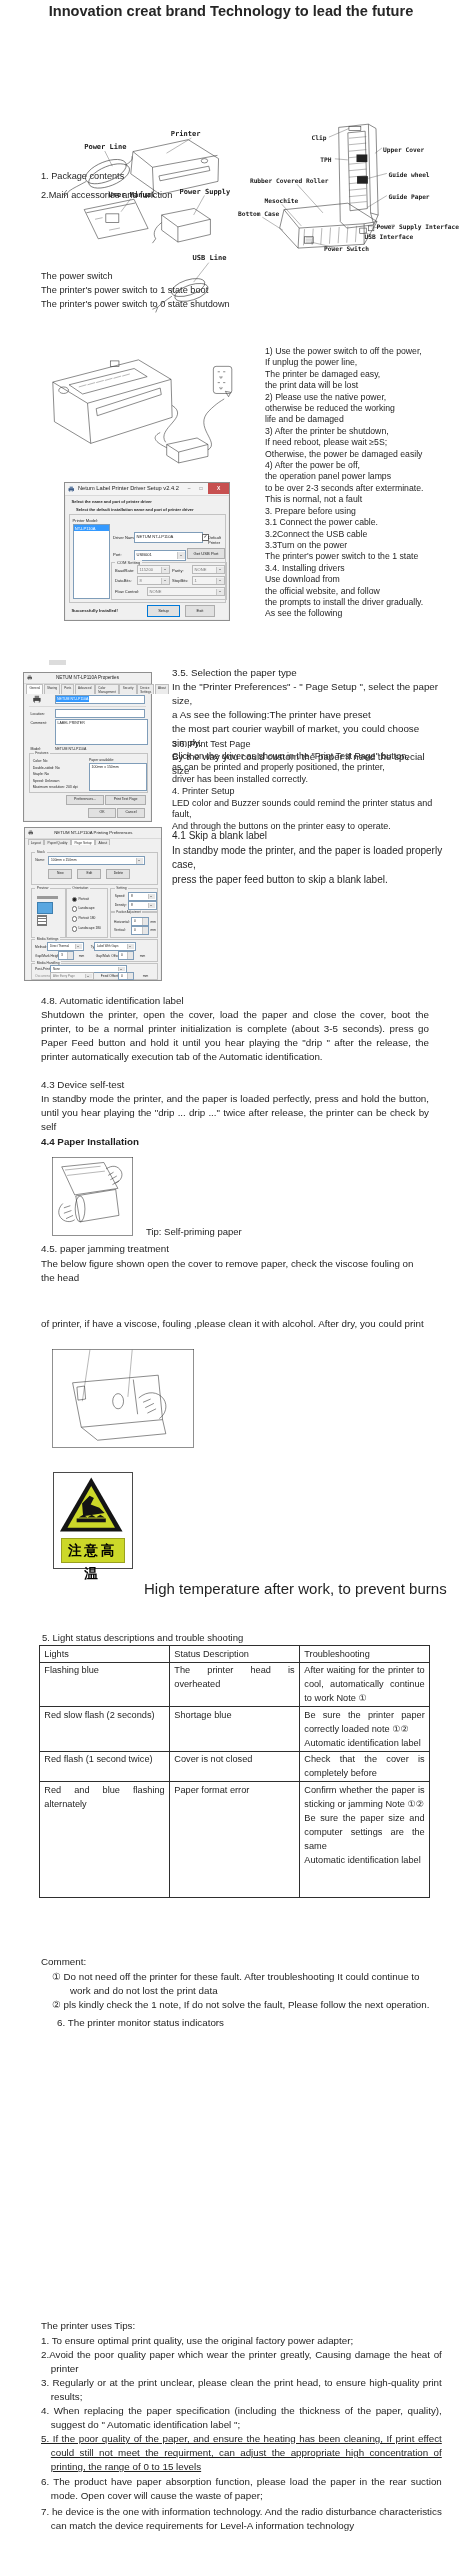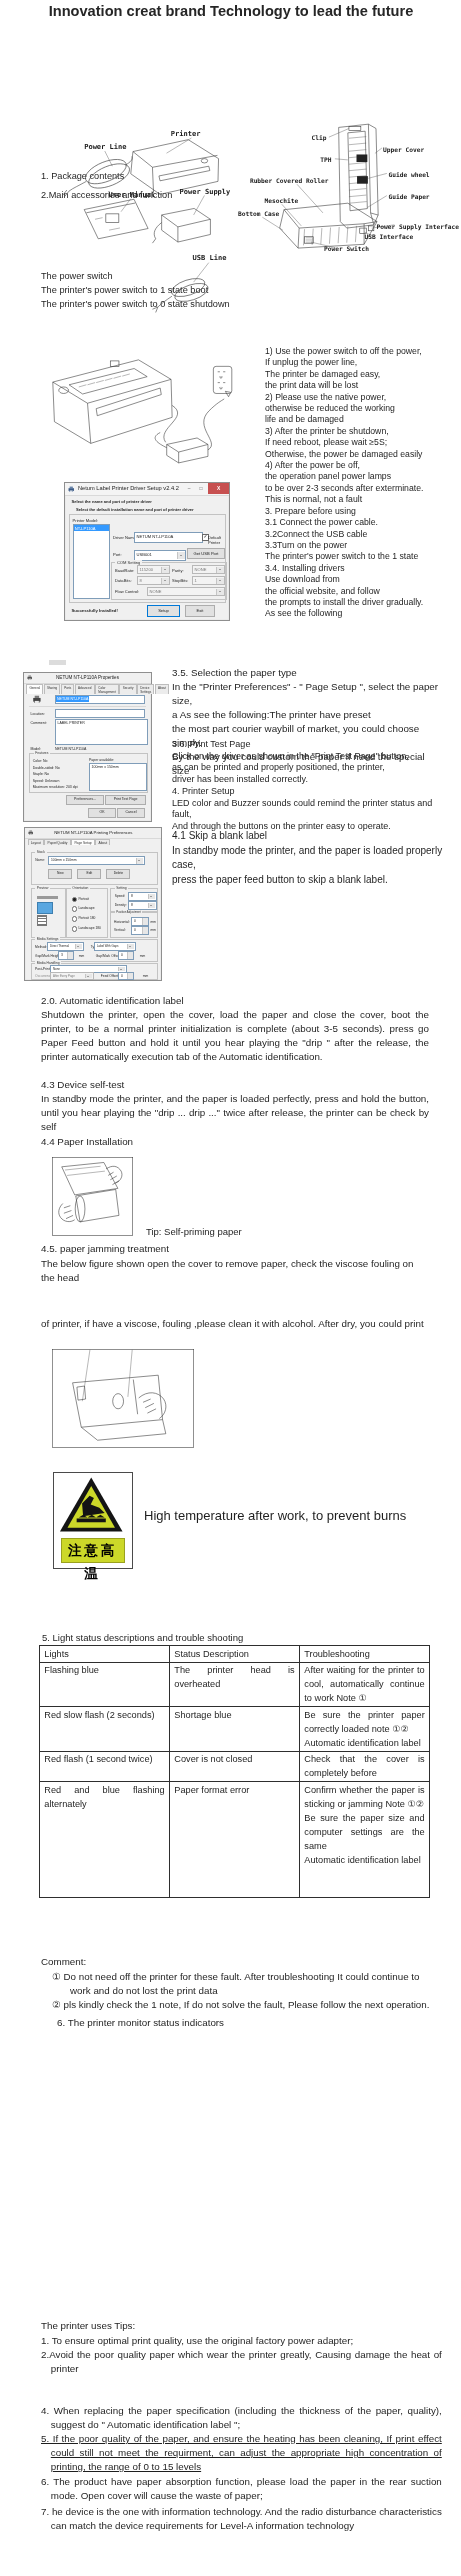--- a/index.html
+++ b/index.html
@@ -382,27 +382,27 @@
       <span class="abs" style="left:3.3px;top:3.3px;">Post-Print:</span>
       <span class="abs" style="left:3.3px;top:10.3px;color:#8a8a8a;">Occurrence:</span>
       <span class="abs" style="left:69px;top:10.3px;">Feed Offset:</span>
       <span class="abs" style="left:111px;top:10.3px;">mm</span>
     </div>
     <div class="dd" style="left:25px;top:137px;width:71px;height:5.4px;padding:0.5px 1.6px 0;font-size:2.9px;"><span>None</span><span class="ar"></span></div>
     <div class="dd ddis" style="left:25px;top:144px;width:38px;height:5.4px;padding:0.5px 1.6px 0;font-size:2.9px;"><span>After Every Page</span><span class="ar"></span></div>
     <div class="spin" style="left:93px;top:144px;width:12px;height:5.4px;padding:0.5px 0 0 1.6px;"><span>0</span><span class="ud"></span></div>
   </div>
 
-  <div class="abs body18" style="left:41px;top:994px;">2.0. Automatic identification label</div>
+  <div class="abs body18" style="left:41px;top:994px;">4.8. Automatic identification label</div>
   <div class="abs body18 just" style="left:41px;top:1008px;width:388px;">Shutdown the printer, open the cover, load the paper and close the cover, boot the printer, to be a normal printer initialization is complete (about 3-5 seconds). press go Paper Feed button and hold it until you hear playing the "drip " after the release, the printer automatically execution tab of the Automatic identification.</div>
 
   <div class="abs body18" style="left:41px;top:1078px;">4.3 Device self-test</div>
   <div class="abs body18 just" style="left:41px;top:1092px;width:388px;">In standby mode the printer, and the paper is loaded perfectly, press and hold the button, until you hear playing the "drip ... drip ..." twice after release, the printer can be check by self</div>
 
-  <div class="abs body18" style="left:41px;top:1135px;">4.4 Paper Installation</div>
+  <div class="abs body18" style="left:41px;top:1135px;font-weight:bold;">4.4 Paper Installation</div>
 
   <svg class="abs" style="left:52px;top:1157px;" width="81" height="79" viewBox="0 0 150 146">
     <rect x="0.5" y="0.5" width="149" height="145" fill="#fff" stroke="#333"></rect>
     <path class="ln" d="M18,18 L96,10 L122,58 L42,70 Z"></path>
     <path class="thin" d="M24,24 L90,17 M28,34 L98,26"></path>
     <path class="ln" d="M100,22 C112,14 122,16 128,26 C132,34 128,44 118,48 M104,34 l10,-6 m-6,14 l12,-7 m-8,16 l12,-7"></path>
     <path class="ln" d="M44,72 L118,60 L124,108 L52,120 Z"></path>
     <ellipse class="ln" cx="52" cy="96" rx="9" ry="24"></ellipse>
     <path class="ln" d="M20,86 C12,94 10,104 16,112 C22,120 34,122 42,116 M22,94 l12,-4 m-12,14 l14,-5 m-10,15 l13,-6"></path>
   </svg>
@@ -425,21 +425,21 @@
   <div class="abs" style="left:53px;top:1472px;width:78px;height:95px;background:#fff;border:1.1px solid #4a4a4a;">
     <svg class="abs" style="left:0;top:2.2px;" width="75" height="60" viewBox="0 0 139 110">
       <polygon points="69,4 127,104 11,104" fill="#141414"></polygon>
       <polygon points="69,20 113,97 25,97" fill="#ccd829"></polygon>
       <path d="M52,52 l14,-14 l8,4 l-6,12 l16,6 l10,10 l-40,6 z" fill="#141414"></path>
       <rect x="42" y="80" width="54" height="7" fill="#141414"></rect>
       <path d="M46,78 l8,-5 l8,5 l8,-5 l8,5 l8,-5 l8,5 z" fill="#141414"></path>
     </svg>
     <div class="abs warnplate" style="left:6.5px;top:65px;width:62px;height:23px;font-size:13.6px;line-height:23px;">注意高温</div>
   </div>
-  <div class="abs" style="left:144px;top:1508px;font-size:13px;text-align:right;">High temperature after work, to prevent burns</div>
+  <div class="abs" style="left:144px;top:1580px;font-size:15px;text-align:right;">High temperature after work, to prevent burns</div>
 
   <div class="abs" style="left:42px;top:1632px;font-size:9.5px;">5. Light status descriptions and trouble shooting</div>
   <div class="abs" style="left:39px;top:1645px;">
     <table class="st">
       <colgroup>
           <col style="width:130px">
           <col style="width:130px">
           <col style="width:130px">
         </colgroup>
       <tbody>
@@ -476,19 +476,20 @@
   </div>
 
   <div class="abs body18" style="left:41px;top:1955px;">Comment:</div>
   <div class="abs body18" style="left:52px;top:1970px;width:369px;padding-left:18px;text-indent:-18px;">①  Do not need off the printer for these fault. After troubleshooting It could continue to work and do not lost the print data</div>
   <div class="abs body18" style="left:52px;top:1998px;width:369px;padding-left:18px;text-indent:-18px;">②  pls kindly check the 1 note, If do not solve the fault, Please follow the next operation.</div>
   <div class="abs body18" style="left:57px;top:2016px;">6. The printer monitor status indicators</div>
 
   <div class="abs body18" style="left:41px;top:2319px;">The printer uses Tips:</div>
   <div class="abs body18 just" style="left:41px;top:2334px;width:391px;padding-left:9.8px;text-indent:-9.8px;">1. To ensure optimal print quality, use the original factory power adapter;</div>
   <div class="abs body18 just" style="left:41px;top:2348px;width:391px;padding-left:9.8px;text-indent:-9.8px;">2.Avoid the poor quality paper which wear the printer greatly, Causing damage the heat of printer</div>
+  <div class="abs body18 just" style="left:41px;top:2376px;width:391px;padding-left:9.8px;text-indent:-9.8px;">3. Regularly or at the print unclear, please clean the print head, to ensure high-quality print results;</div>
   <div class="abs body18 just" style="left:41px;top:2404px;width:391px;padding-left:9.8px;text-indent:-9.8px;">4. When replacing the paper specification (including the thickness of the paper, quality), suggest do " Automatic identification label ";</div>
   <div class="abs body18 just" style="left:41px;top:2432px;width:391px;padding-left:9.8px;text-indent:-9.8px;text-decoration:underline;">5. If the poor quality of the paper, and ensure the heating has been cleaning, If print effect could still not meet the requirment, can adjust the appropriate high concentration of printing, the range of 0 to 15 levels</div>
   <div class="abs body18 just" style="left:41px;top:2475px;width:391px;padding-left:9.8px;text-indent:-9.8px;">6. The product have paper absorption function, please load the paper in the rear suction mode. Open cover will cause the waste of paper;</div>
   <div class="abs body18 just" style="left:41px;top:2505px;width:391px;padding-left:9.8px;text-indent:-9.8px;">7. he device is the one with information technology. And the radio disturbance characteristics can match the device requirements for Level-A information technology</div>
 
 </div>
 
 
 </body></html>

